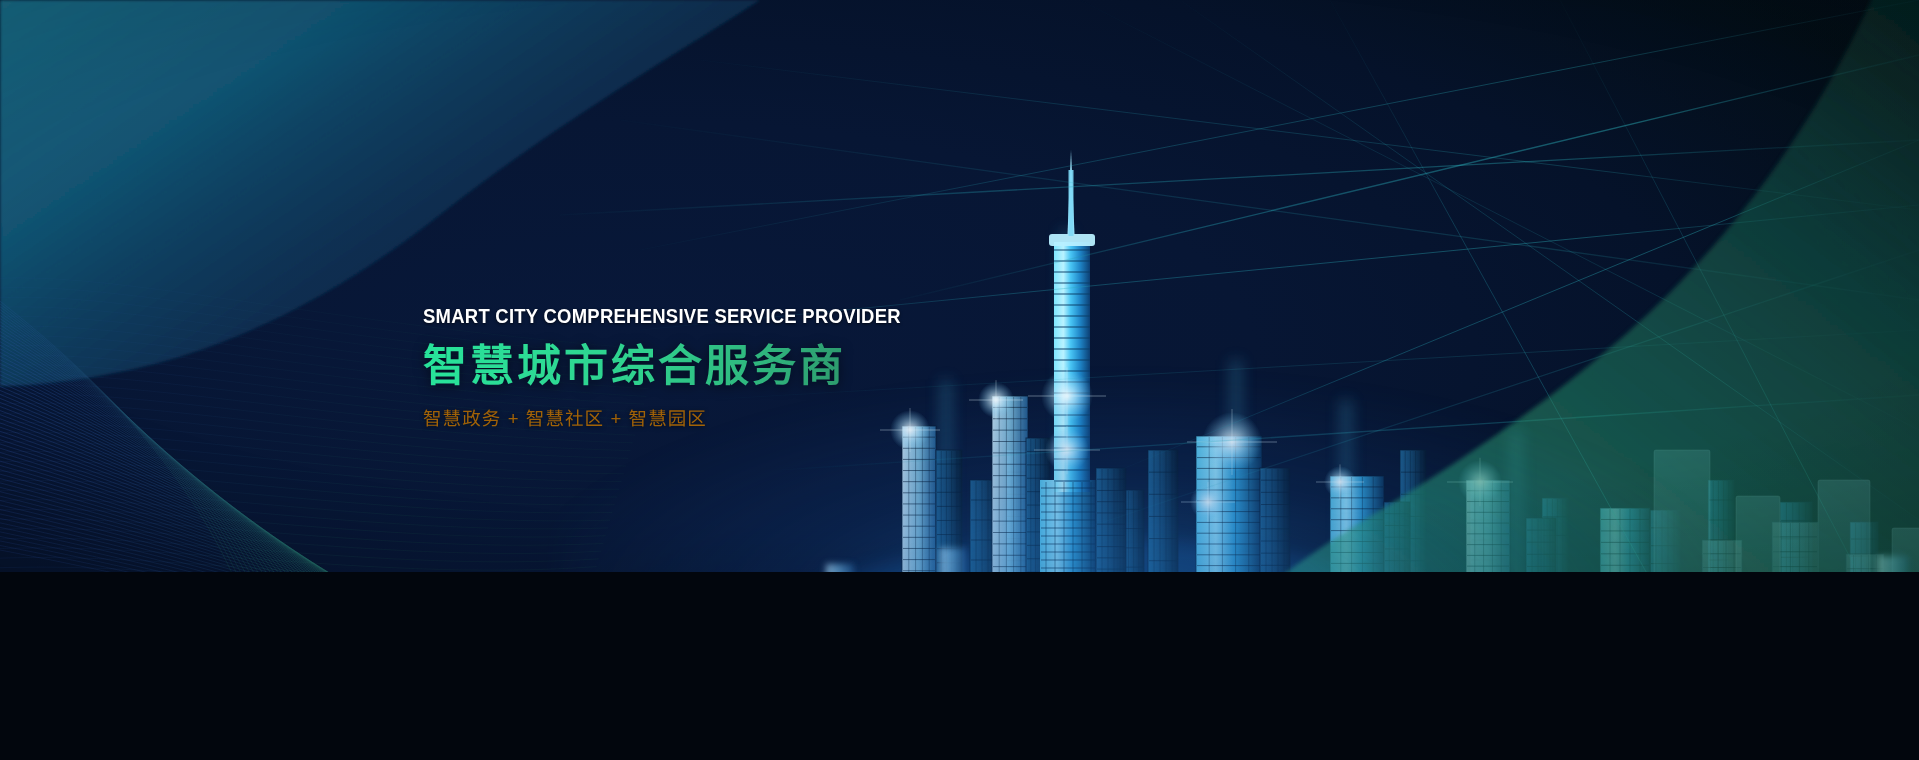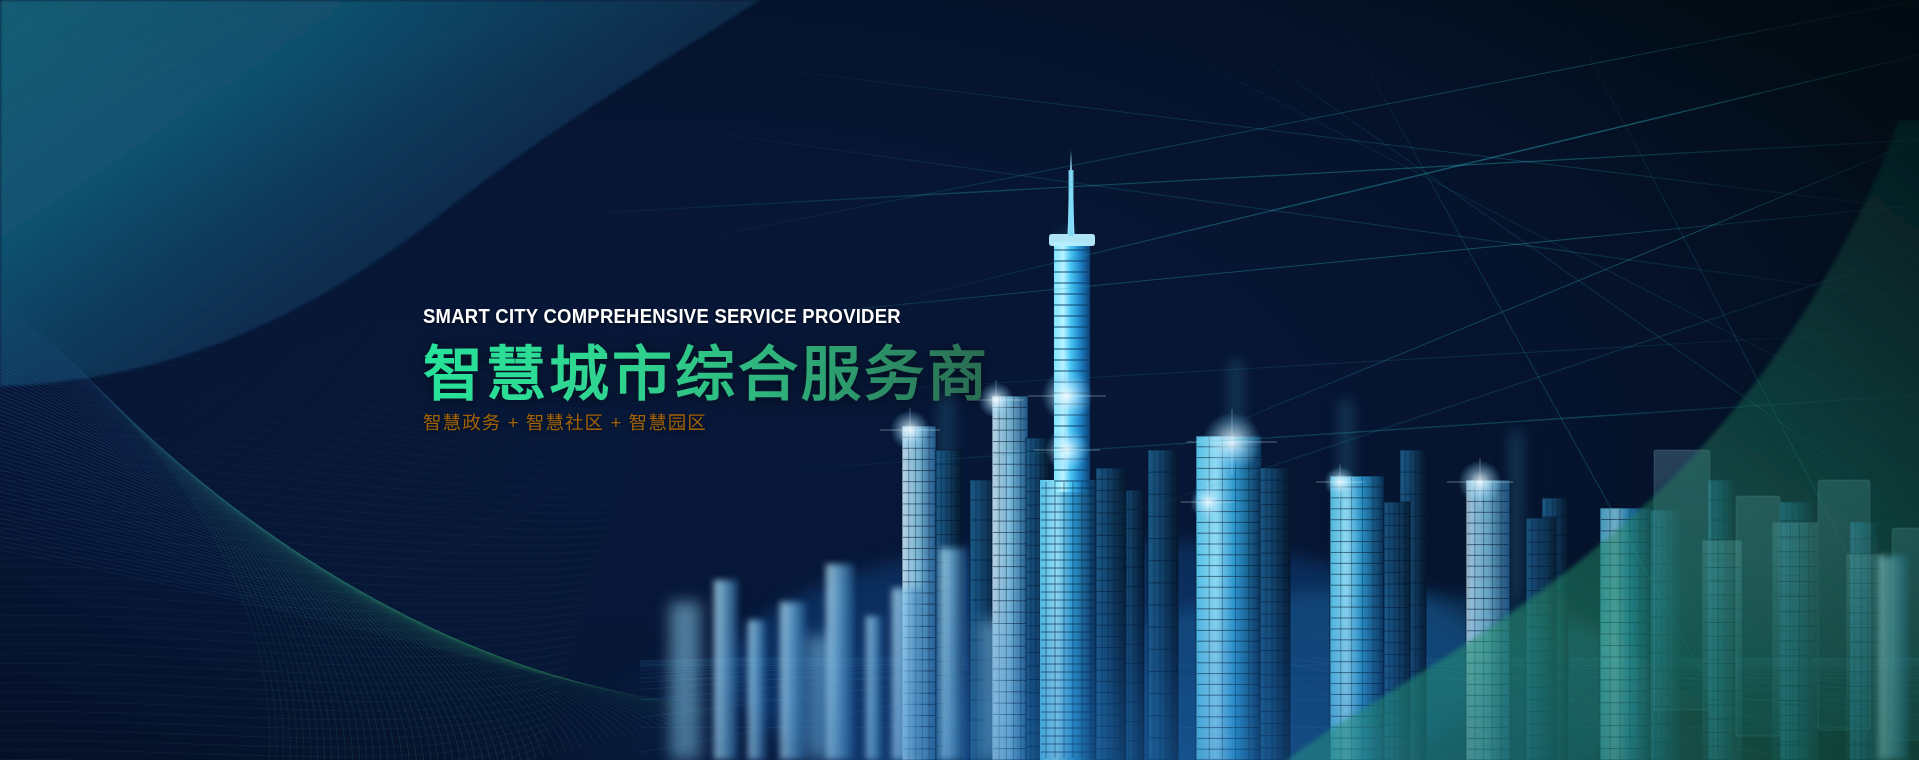--- a/index.html
+++ b/index.html
@@ -2,21 +2,21 @@
 <html lang="zh-CN"><head>
 <meta charset="utf-8">
 <title>智慧城市综合服务商</title>
 <style>
   html,body{margin:0;padding:0;background:#02060d;}
   *{box-sizing:border-box;}
 
   #banner{
     position:relative;
     width:1919px;
-    height:760px;
+    height:572px;
     overflow:hidden;
     font-family:"Liberation Sans","DejaVu Sans",sans-serif;
     background:#040c18;
   }
 
   
   .layer{position:absolute;inset:0;pointer-events:none;}
 
   .bg-base{
     background:
@@ -77,24 +77,24 @@
     white-space:nowrap;
     transform:scaleX(0.90);
     transform-origin:left center;
     text-shadow:0 1px 3px rgba(0,0,0,0.65);
     line-height:1;
     margin:0 0 16px 0;
   }
   .cn-main{
     font-family:"Liberation Sans","DejaVu Sans",sans-serif;
     font-weight:700;
-    font-size:60px;
+    font-size:44px;
     line-height:1.06;
     letter-spacing:3px;
-    margin:0 0 2px 0;
+    margin:0 0 15px 0;
     white-space:nowrap;
     background:linear-gradient(96deg,
         #27e39a 0%,
         #2ddb95 18%,
         #2fd08d 36%,
         #2fb37c 56%,
         #2c8e66 74%,
         #2a6f54 88%,
         #27614c 100%);
     -webkit-background-clip:text;

